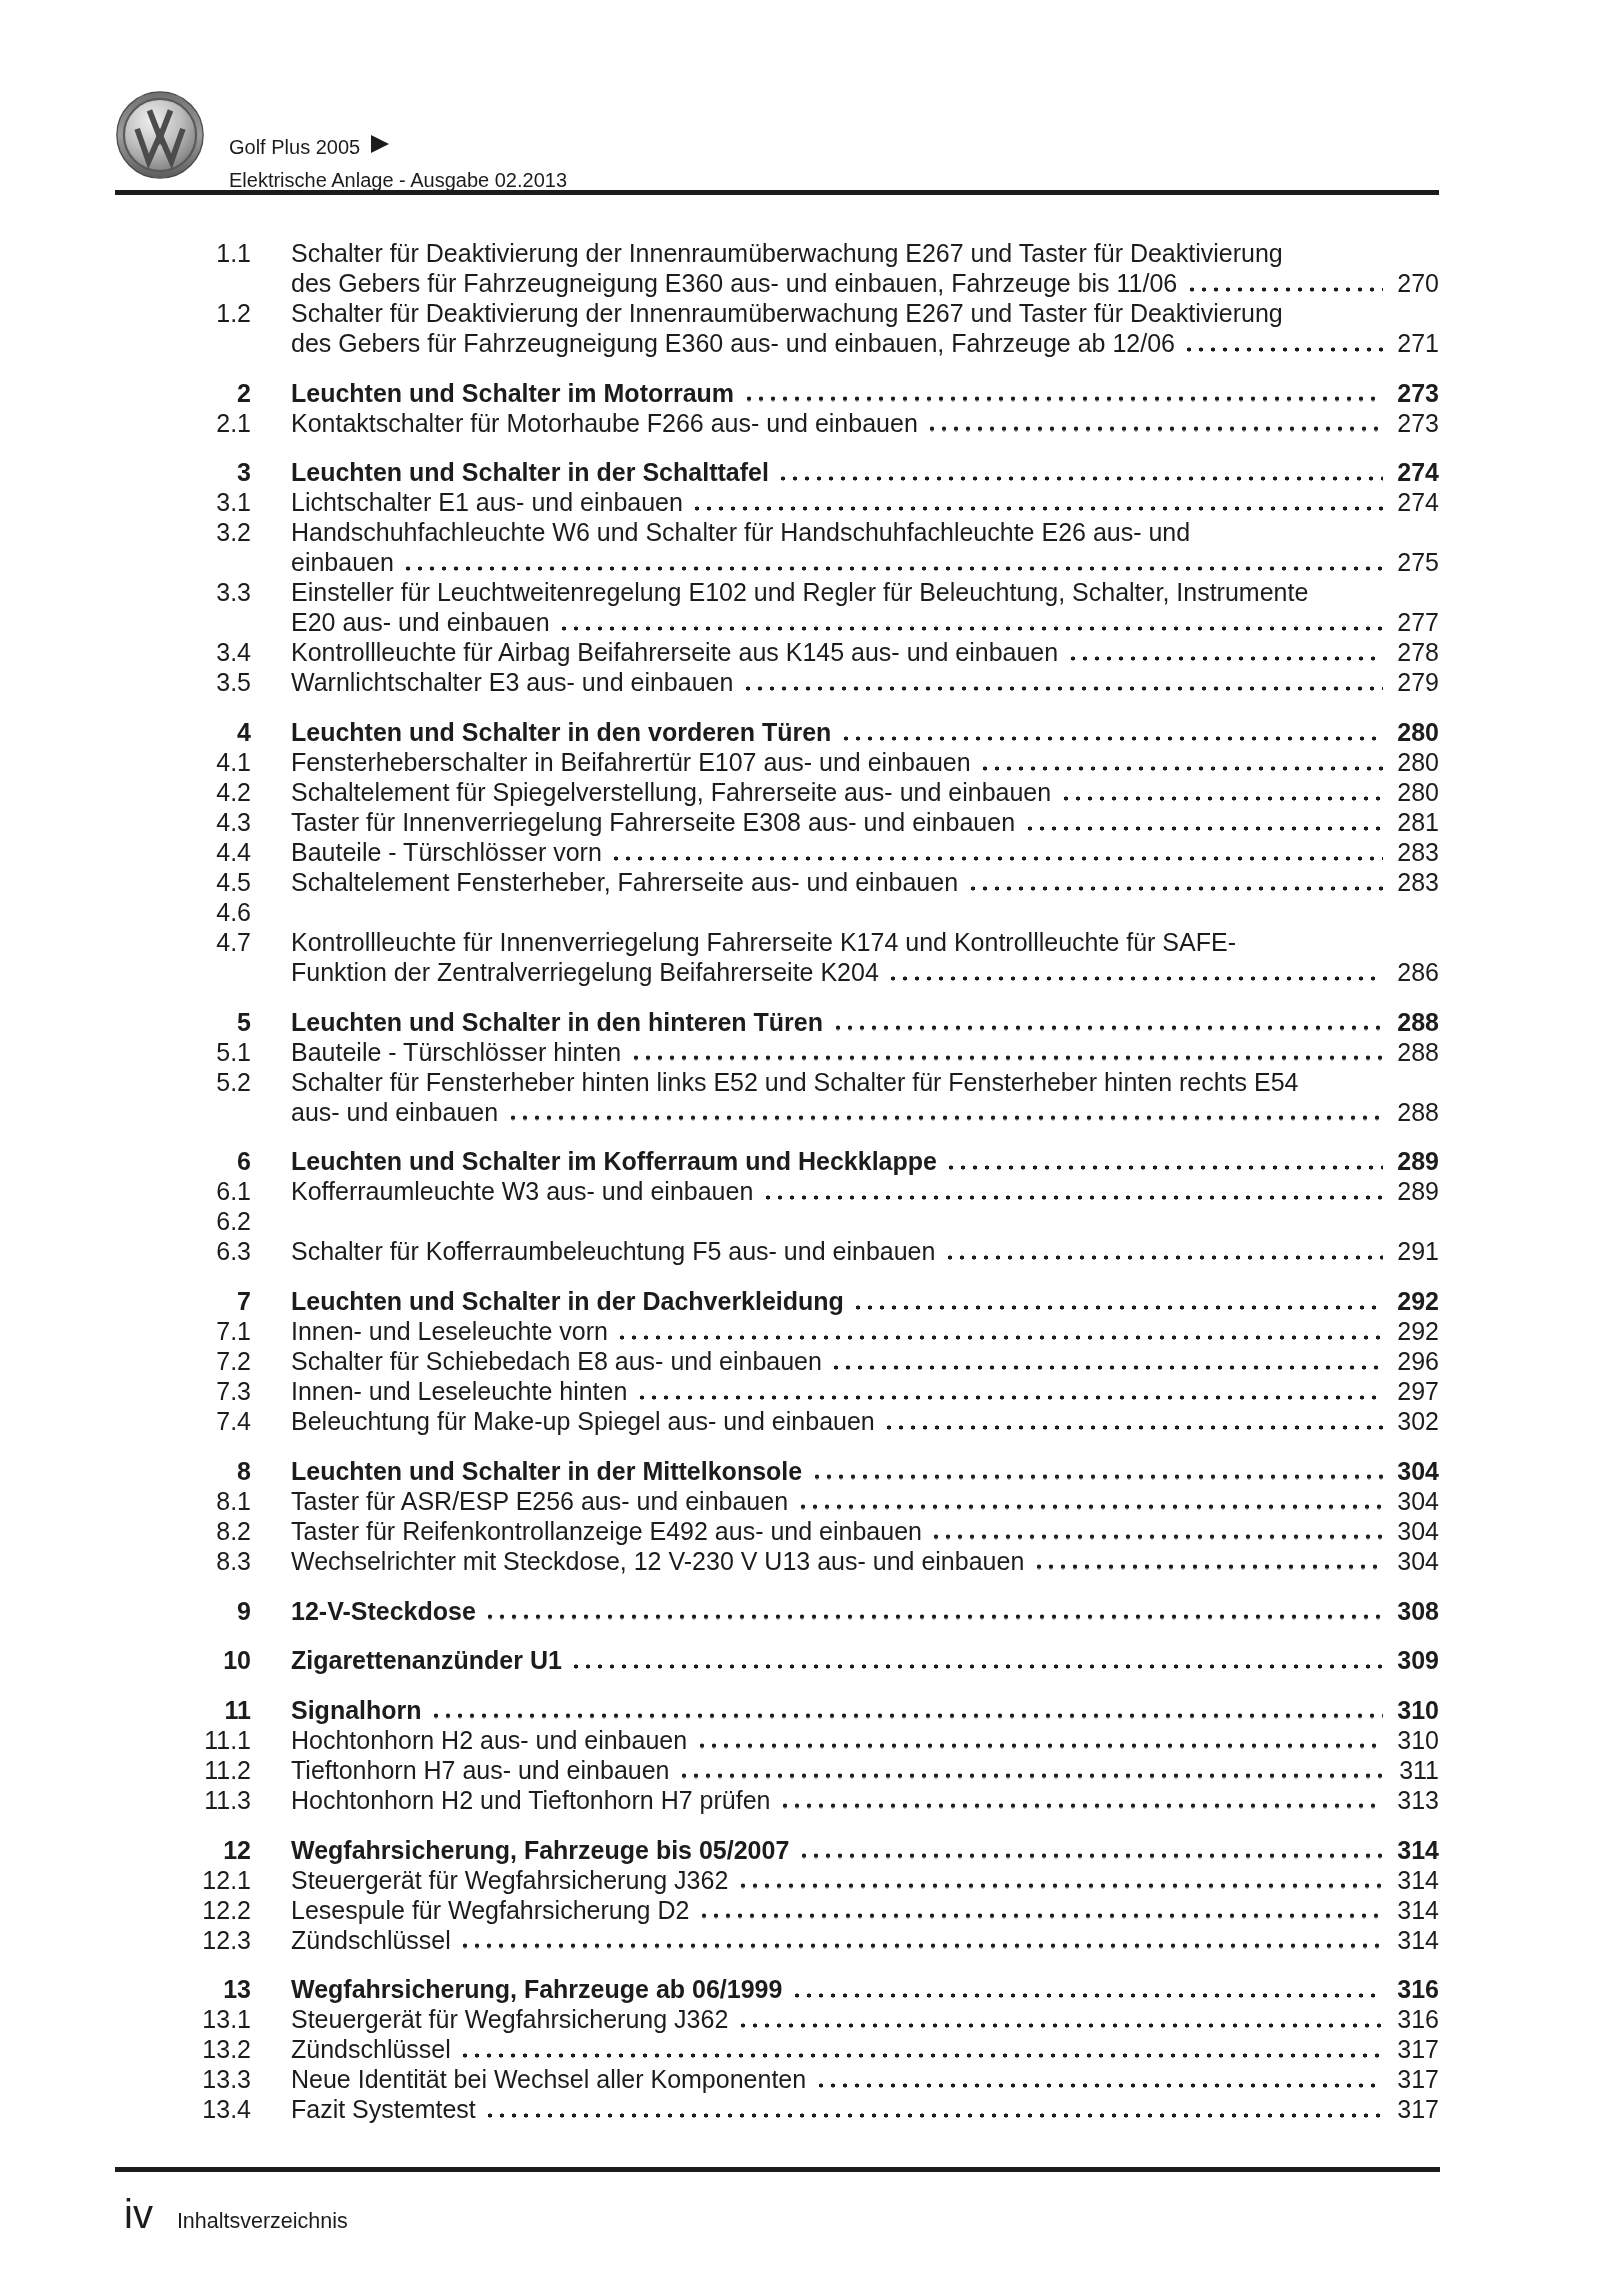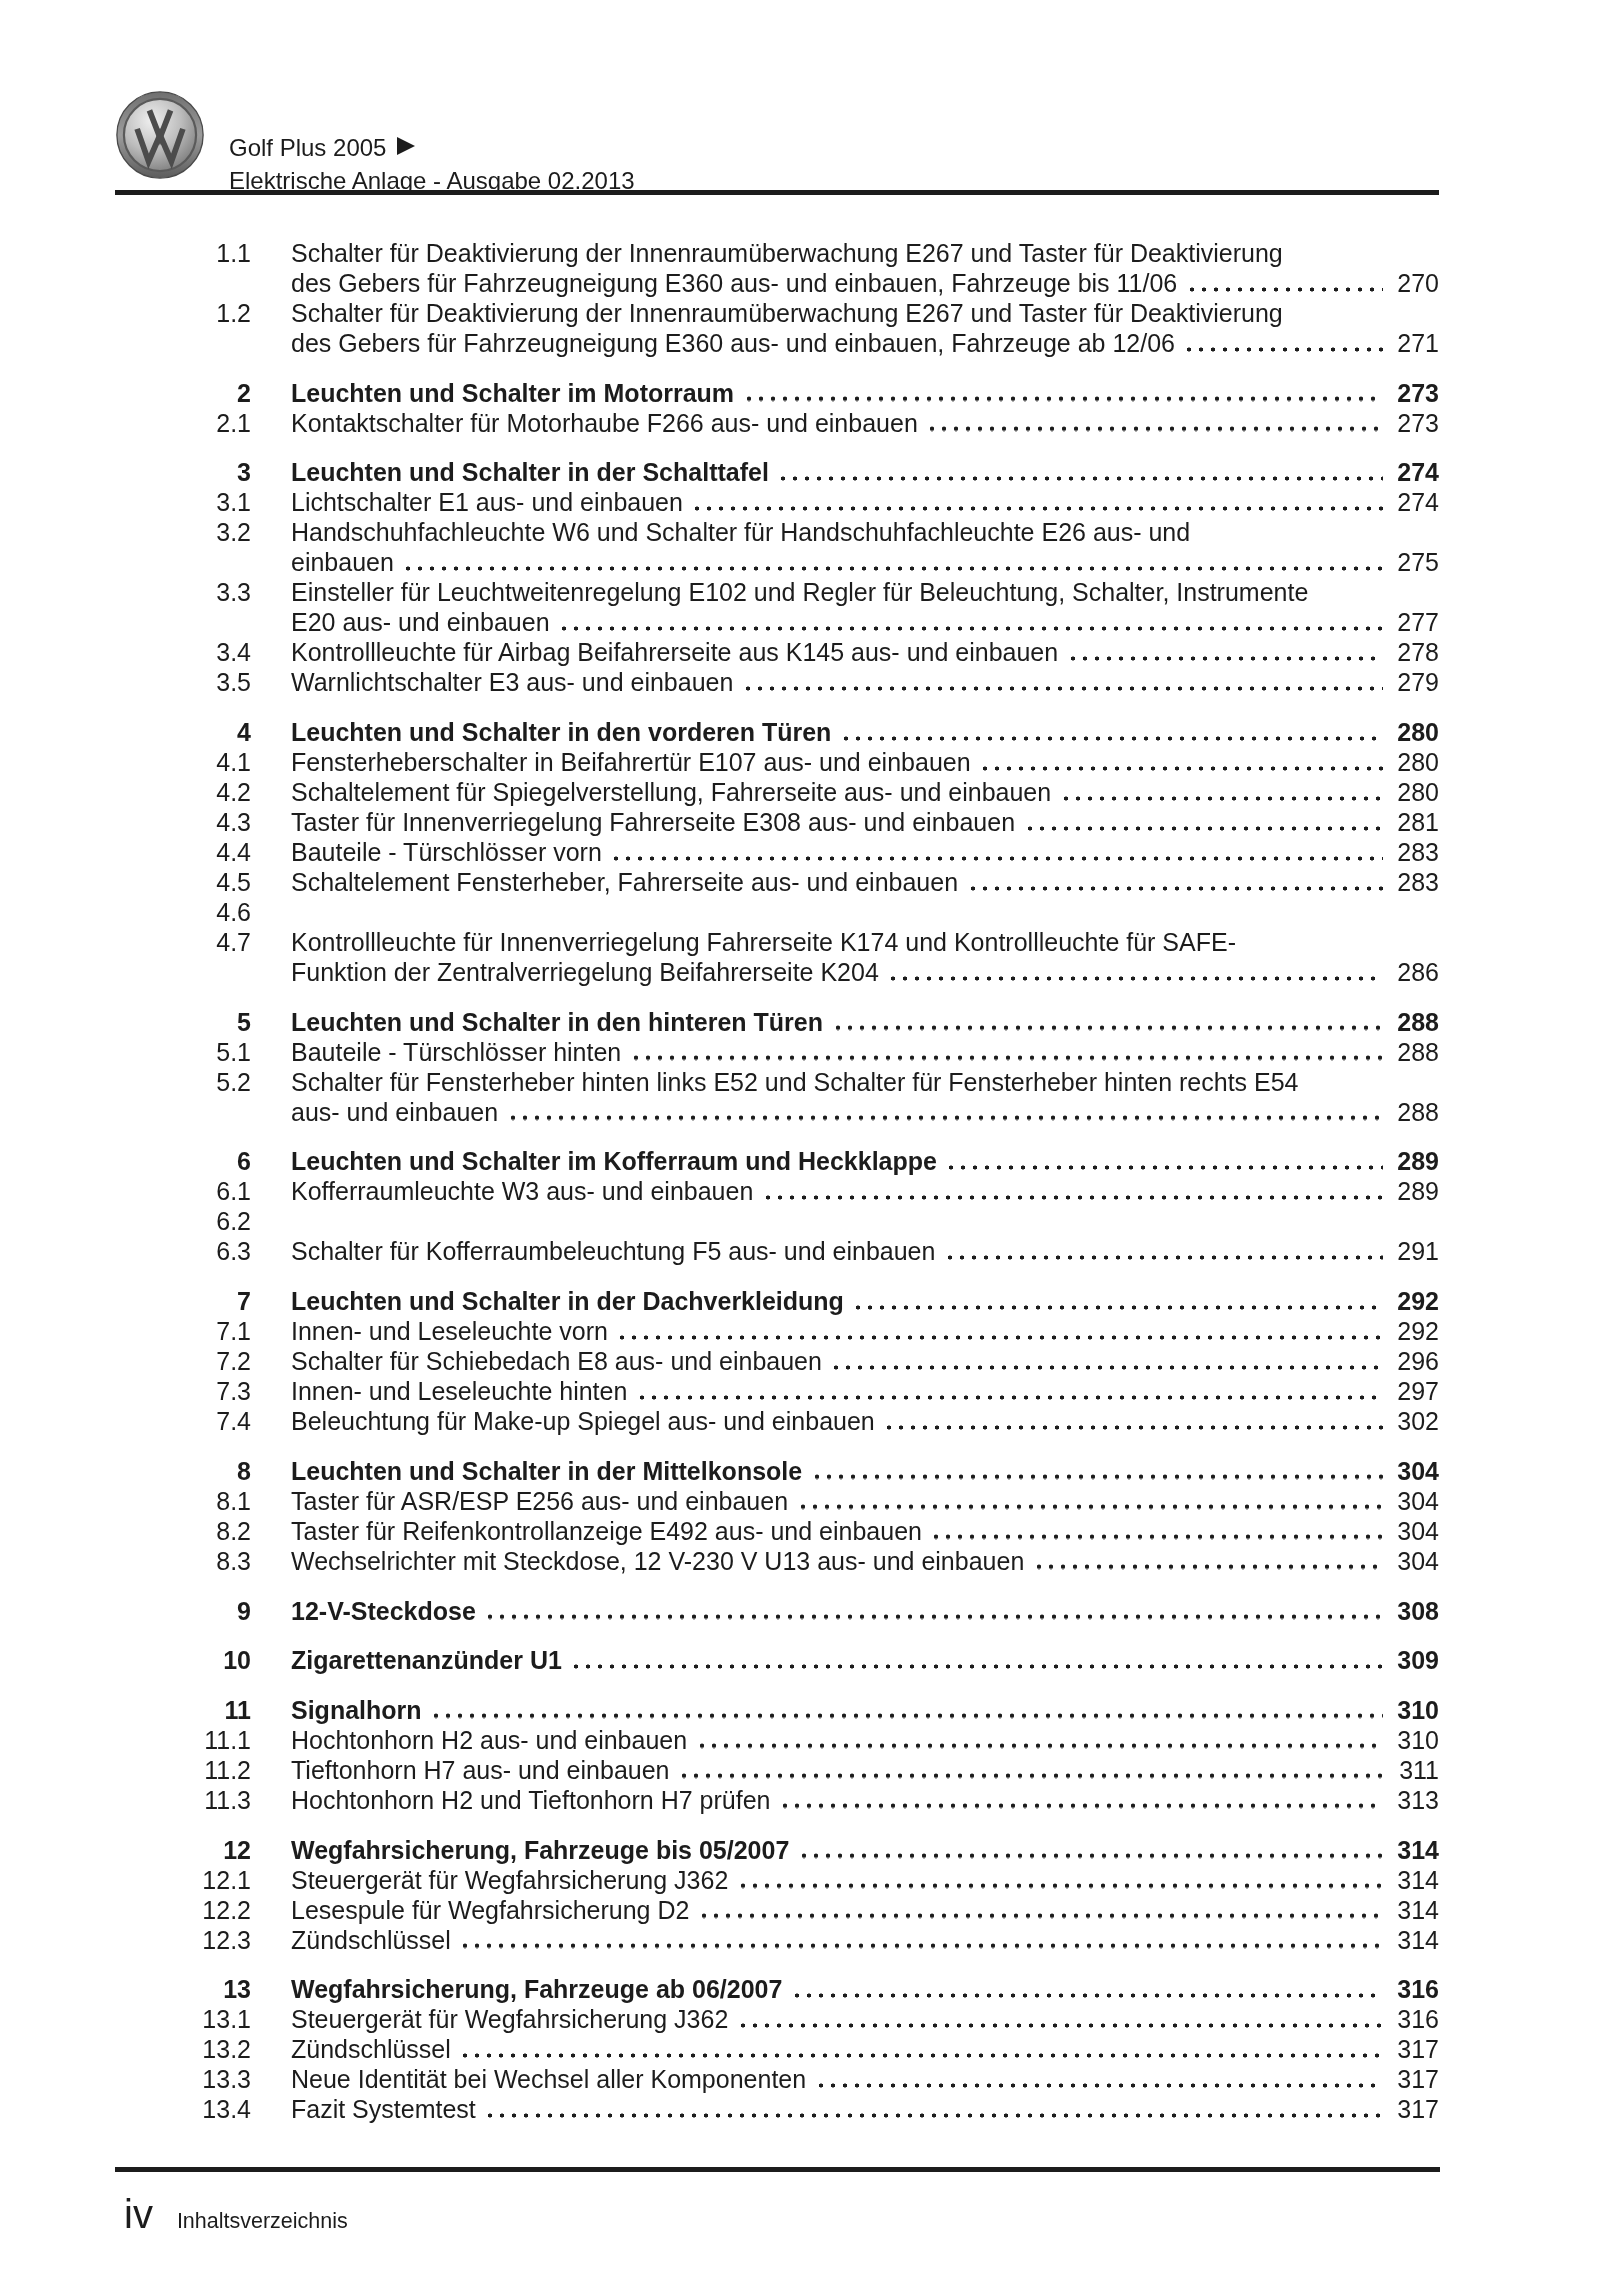--- a/index.html
+++ b/index.html
@@ -5,21 +5,21 @@
   html,body { margin:0; padding:0; background:#ffffff; }
   body {
     width:1620px; height:2293px; position:relative; overflow:hidden;
     font-family:"Liberation Sans", sans-serif; color:#1c1c1c;
     -webkit-font-smoothing:antialiased;
   }
   .page { position:absolute; inset:0; background:#ffffff; }
 
   
   .logo { position:absolute; left:116px; top:90px; width:88px; height:90px; }
-  .header-text { position:absolute; left:229px; top:131px; font-size:24px; line-height:33px; white-space:nowrap; }
+  .header-text { position:absolute; left:229px; top:131px; font-size:20px; line-height:33px; white-space:nowrap; }
   .header-line { display:block; }
   .arrow-icon {
     display:inline-block; width:0; height:0; margin-left:10.7px; margin-bottom:0.9px;
     border-top:9.9px solid transparent; border-bottom:9.9px solid transparent;
     border-left:18px solid #1c1c1c; vertical-align:baseline;
   }
   .header-rule { position:absolute; left:115px; top:190px; width:1324px; height:4.5px; background:#1c1c1c; }
 
   
   .toc { position:absolute; left:115px; top:238px; width:1324px; }
@@ -550,21 +550,21 @@
             <span class="leader"></span>
             <span class="pg">314</span>
           </div>
         </div>
     </div>
 
     <div class="entry bold">
       <div class="num">13</div>
       <div class="body">
           <div class="line last">
-            <span class="txt">Wegfahrsicherung, Fahrzeuge ab 06/2007</span>
+            <span class="txt">Wegfahrsicherung, Fahrzeuge ab 06/1999</span>
             <span class="leader"></span>
             <span class="pg">316</span>
           </div>
         </div>
     </div>
 
     <div class="entry">
       <div class="num">13.1</div>
       <div class="body">
           <div class="line last">

